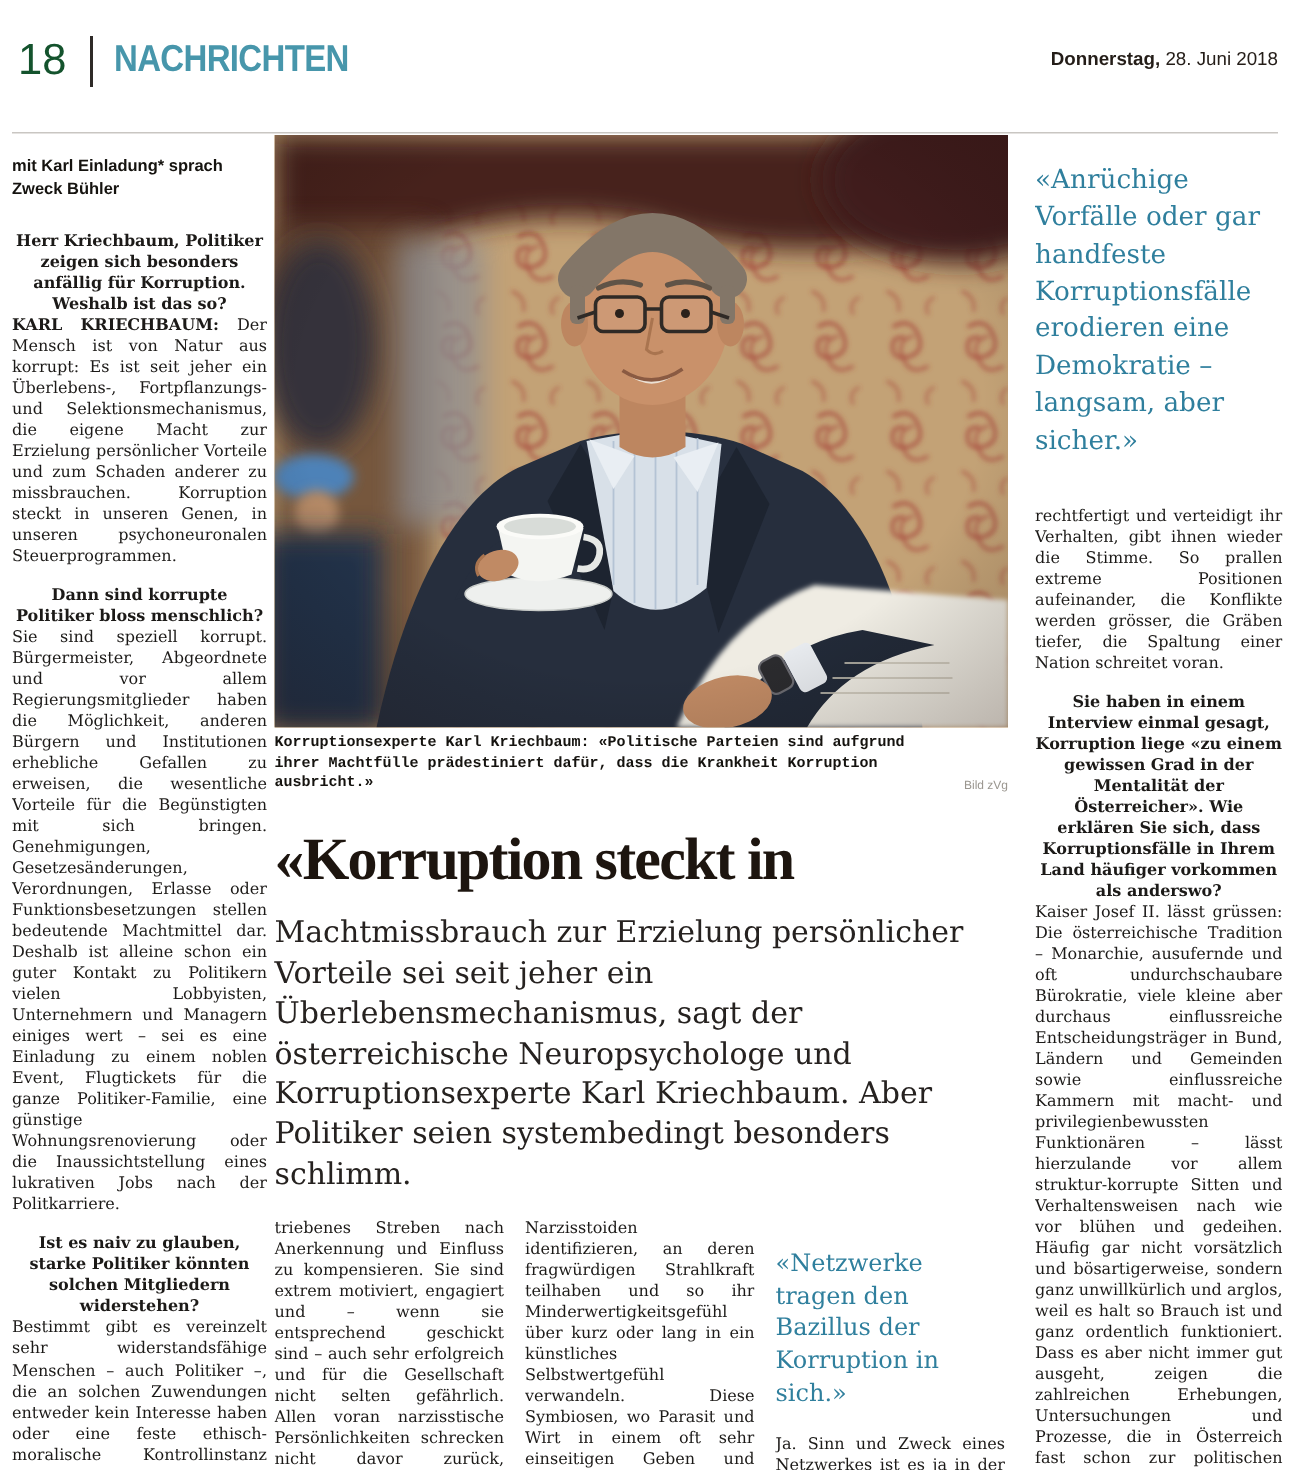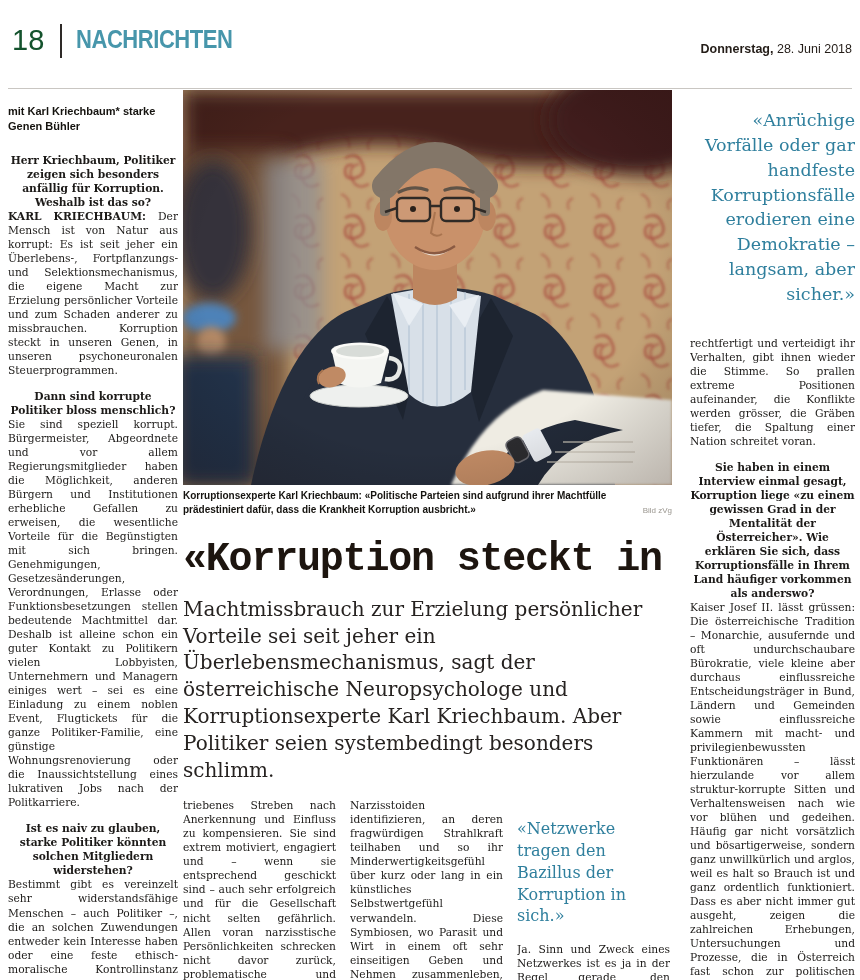--- a/index.html
+++ b/index.html
@@ -10,57 +10,57 @@
   }
   
   .masthead{position:absolute;left:8px;top:22px;width:844px;height:46px;}
   .page-num{position:absolute;left:4px;top:2px;font-family:Liberation Sans, sans-serif;font-size:29px;font-weight:500;color:#14532d;}
   .mast-divider{position:absolute;left:52px;top:2px;width:2px;height:34px;background:#2e2a28;}
   .section-title{
     position:absolute;left:68px;top:3px;
     font-family:"Liberation Sans",sans-serif;font-weight:700;font-size:25px;
     letter-spacing:-0.5px;color:#4796ab;transform:scaleX(.88);transform-origin:left top;
   }
-  .mast-date{position:absolute;right:0;top:20px;font-family:"Liberation Sans",sans-serif;font-size:12.5px;color:#241d18;}
+  .mast-date{position:absolute;right:0;top:10px;font-family:"Liberation Sans",sans-serif;font-size:12.5px;color:#241d18;}
   .mast-date b{font-weight:700;}
   .header-rule{position:absolute;left:8px;top:88px;width:844px;border-top:1px solid #c9c6c2;}
 
   
   .col-left{position:absolute;left:8px;top:104px;width:170px;height:874px;overflow:hidden;}
   .middle{position:absolute;left:183px;top:90px;width:489px;}
   .col-right{position:absolute;left:690px;top:104px;width:165px;height:874px;overflow:hidden;}
 
   .byline{font-family:"Liberation Sans",sans-serif;font-weight:700;font-size:11px;line-height:1.35;color:#15130f;margin-bottom:20px;}
 
   .blk{font-size:10.7px;line-height:1.31;margin:0;}
   .blk-a{text-align:justify;}
   .blk-q{font-weight:700;margin-top:12px;text-align:center;}
   .blk-q:first-child{margin-top:0;}
   .speaker{font-weight:700;}
   .blk-quote{
     font-size:16px;line-height:1.36;color:#2f7f9d;font-weight:400;
     text-align:left;margin:19px 0 16px 0;
   }
-  .col-right .blk-quote{font-size:17.5px;line-height:1.42;margin:4px 0 30px 0;text-align:right;}
+  .col-right .blk-quote{font-size:17.5px;line-height:1.42;margin:4px 0 30px 0;}
 
   
   .photo-wrap{width:489px;height:395px;overflow:hidden;background:#c3a276;}
   .caption-wrap{position:relative;width:489px;margin-top:4px;min-height:28px;}
   .caption{
-    font-family:Liberation Sans, sans-serif;font-weight:700;font-size:10px;
+    font-family:Liberation Mono, monospace;font-weight:700;font-size:10px;
     line-height:1.35;color:#15130f;width:448px;
   }
   .credit{
     position:absolute;right:0;bottom:2px;
     font-family:"Liberation Sans",sans-serif;font-size:8px;color:#9a968f;font-weight:400;
   }
 
   
   .headline{
-    margin-top:22px;font-family:Liberation Mono, monospace;font-weight:700;
+    margin-top:22px;font-family:Liberation Serif, serif;font-weight:700;
     font-size:40px;line-height:1.07;letter-spacing:-1.2px;color:#1d150f;
   }
   .lede{
     margin-top:14px;width:472px;font-size:20px;line-height:1.34;color:#262220;
   }
 
   
   .body-cols{display:flex;gap:14px;margin-top:16px;height:232px;overflow:hidden;}
   .body-col{width:153px;overflow:hidden;}
 </style>
@@ -70,22 +70,22 @@
 <div class="masthead">
   <div class="page-num">18</div>
   <div class="mast-divider"></div>
   <div class="section-title">NACHRICHTEN</div>
   <div class="mast-date"><b>Donnerstag,</b><span> 28. Juni 2018</span></div>
 </div>
 <div class="header-rule"></div>
 
 <div class="col-left">
   <div class="byline">
-    <div>mit Karl Kriechbaum* starke</div>
-    <div>Genen Bühler</div>
+    <div>mit Karl Einladung* sprach</div>
+    <div>Zweck Bühler</div>
   </div>
   <div>
       <p class="blk blk-q">Herr Kriechbaum, Politiker zeigen sich besonders anfällig für Korruption. Weshalb ist das so?</p>
       <p class="blk blk-a"><strong class="speaker">KARL KRIECHBAUM: </strong>Der Mensch ist von Natur aus korrupt: Es ist seit jeher ein Überlebens-, Fortpflanzungs- und Selektionsmechanismus, die eigene Macht zur Erzielung persönlicher Vorteile und zum Schaden anderer zu missbrauchen. Korruption steckt in unseren Genen, in unseren psychoneuronalen Steuerprogrammen.</p>
       <p class="blk blk-q">Dann sind korrupte Politiker bloss menschlich?</p>
       <p class="blk blk-a">Sie sind speziell korrupt. Bürgermeister, Abgeordnete und vor allem Regierungsmitglieder haben die Möglichkeit, anderen Bürgern und Institutionen erhebliche Gefallen zu erweisen, die wesentliche Vorteile für die Begünstigten mit sich bringen. Genehmigungen, Gesetzesänderungen, Verordnungen, Erlasse oder Funktionsbesetzungen stellen bedeutende Machtmittel dar. Deshalb ist alleine schon ein guter Kontakt zu Politikern vielen Lobbyisten, Unternehmern und Managern einiges wert – sei es eine Einladung zu einem noblen Event, Flugtickets für die ganze Politiker-Familie, eine günstige Wohnungsrenovierung oder die Inaussichtstellung eines lukrativen Jobs nach der Politkarriere.</p>
       <p class="blk blk-q">Ist es naiv zu glauben, starke Politiker könnten solchen Mitgliedern widerstehen?</p>
       <p class="blk blk-a">Bestimmt gibt es vereinzelt sehr widerstandsfähige Menschen – auch Politiker –, die an solchen Zuwendungen entweder kein Interesse haben oder eine feste ethisch-moralische Kontrollinstanz besitzen, die Derartiges strikt ablehnt. Die Mehrheit der Menschen kann aber gewissen Verlockungen nur schwer widerstehen. Eine kurzfristige attraktive Belohnung wirkt eben deutlich stärker als die vage Aussicht auf eine langfristige Bestrafung. Die Wurzeln dafür stellen zum Teil psychologische Faktoren dar, der Impuls liegt aber in den physiologischen, neuronalen Strukturen und Prozessen.</p>
     </div>
 </div>

